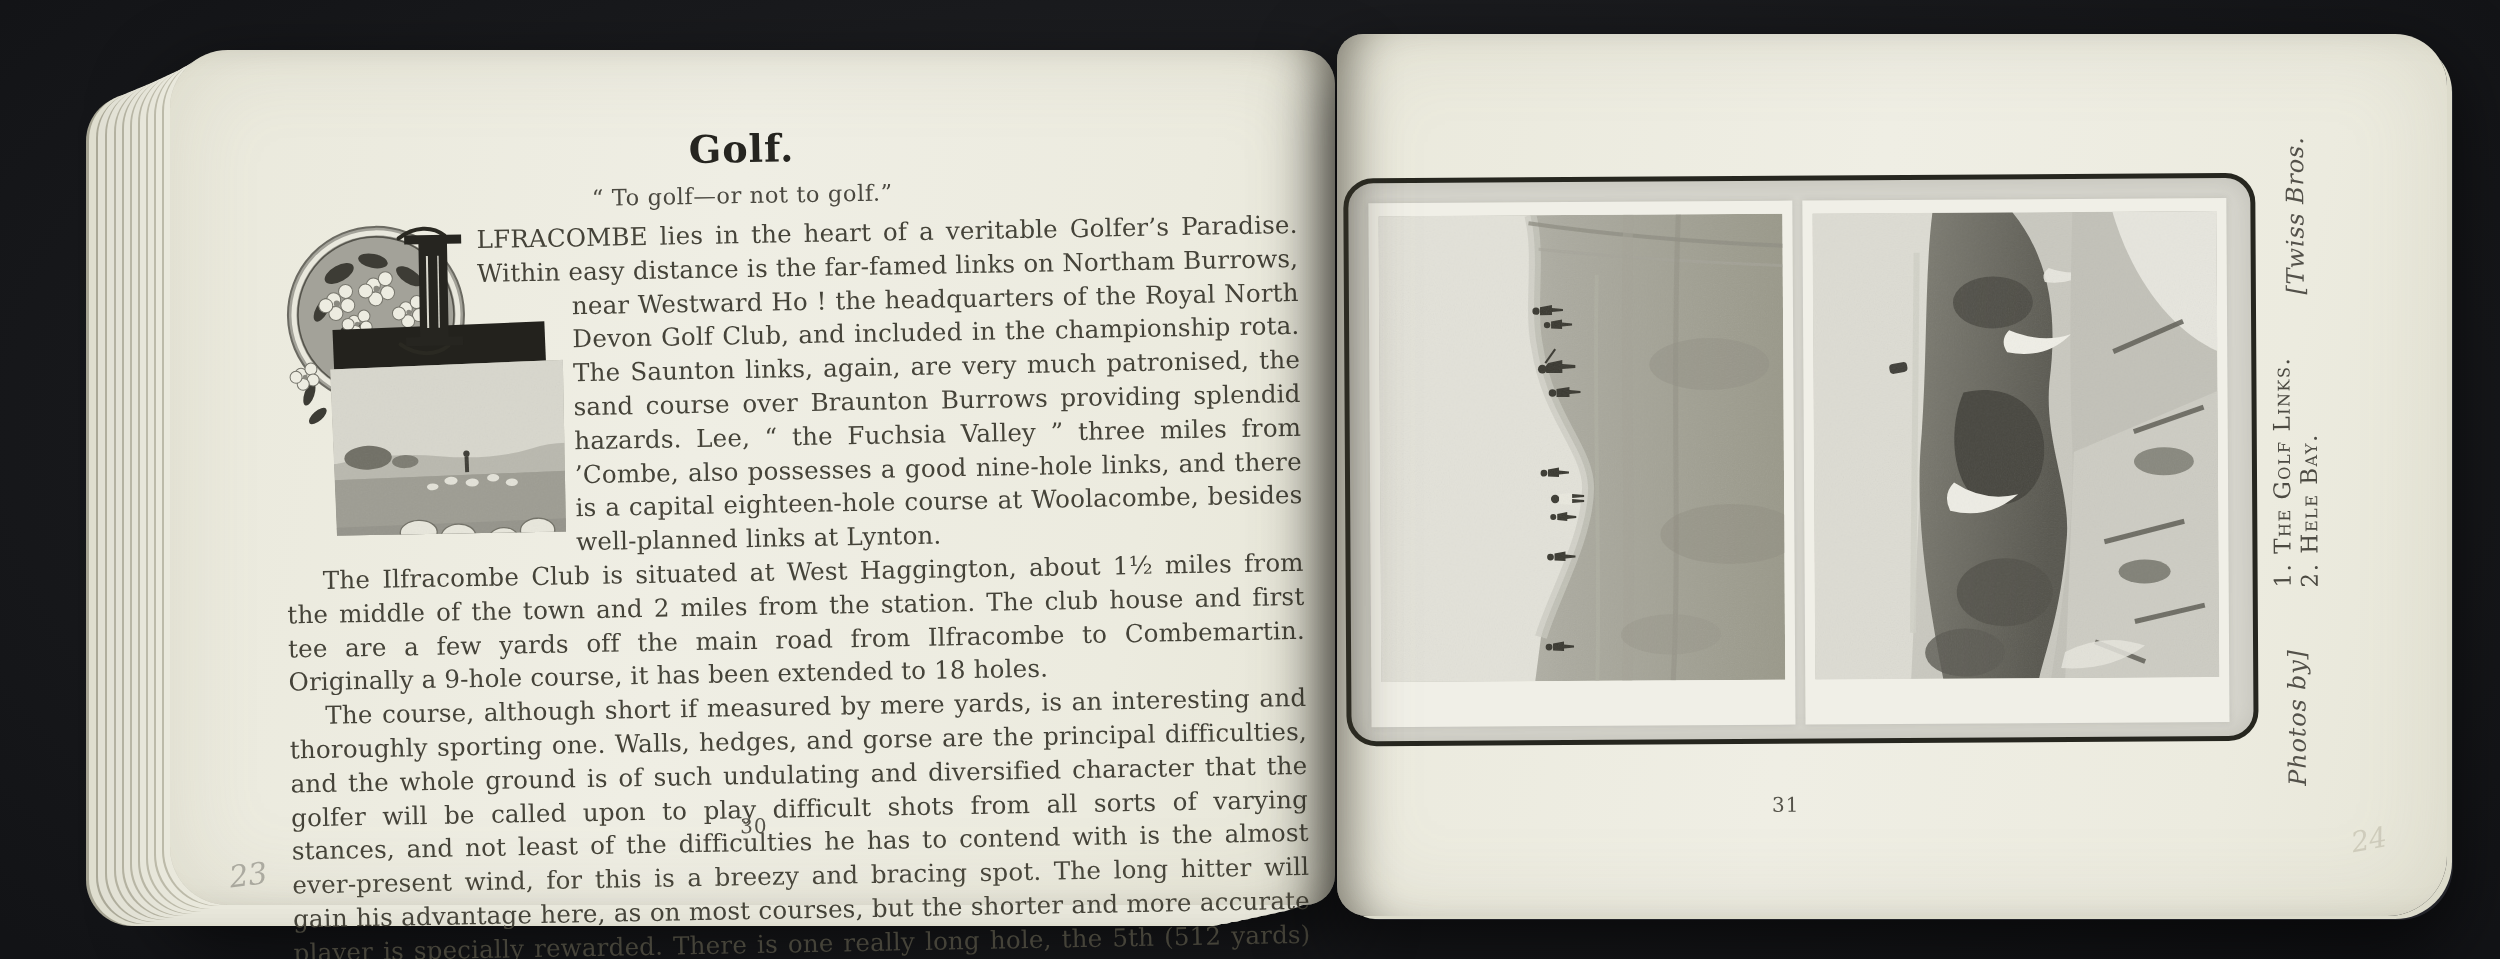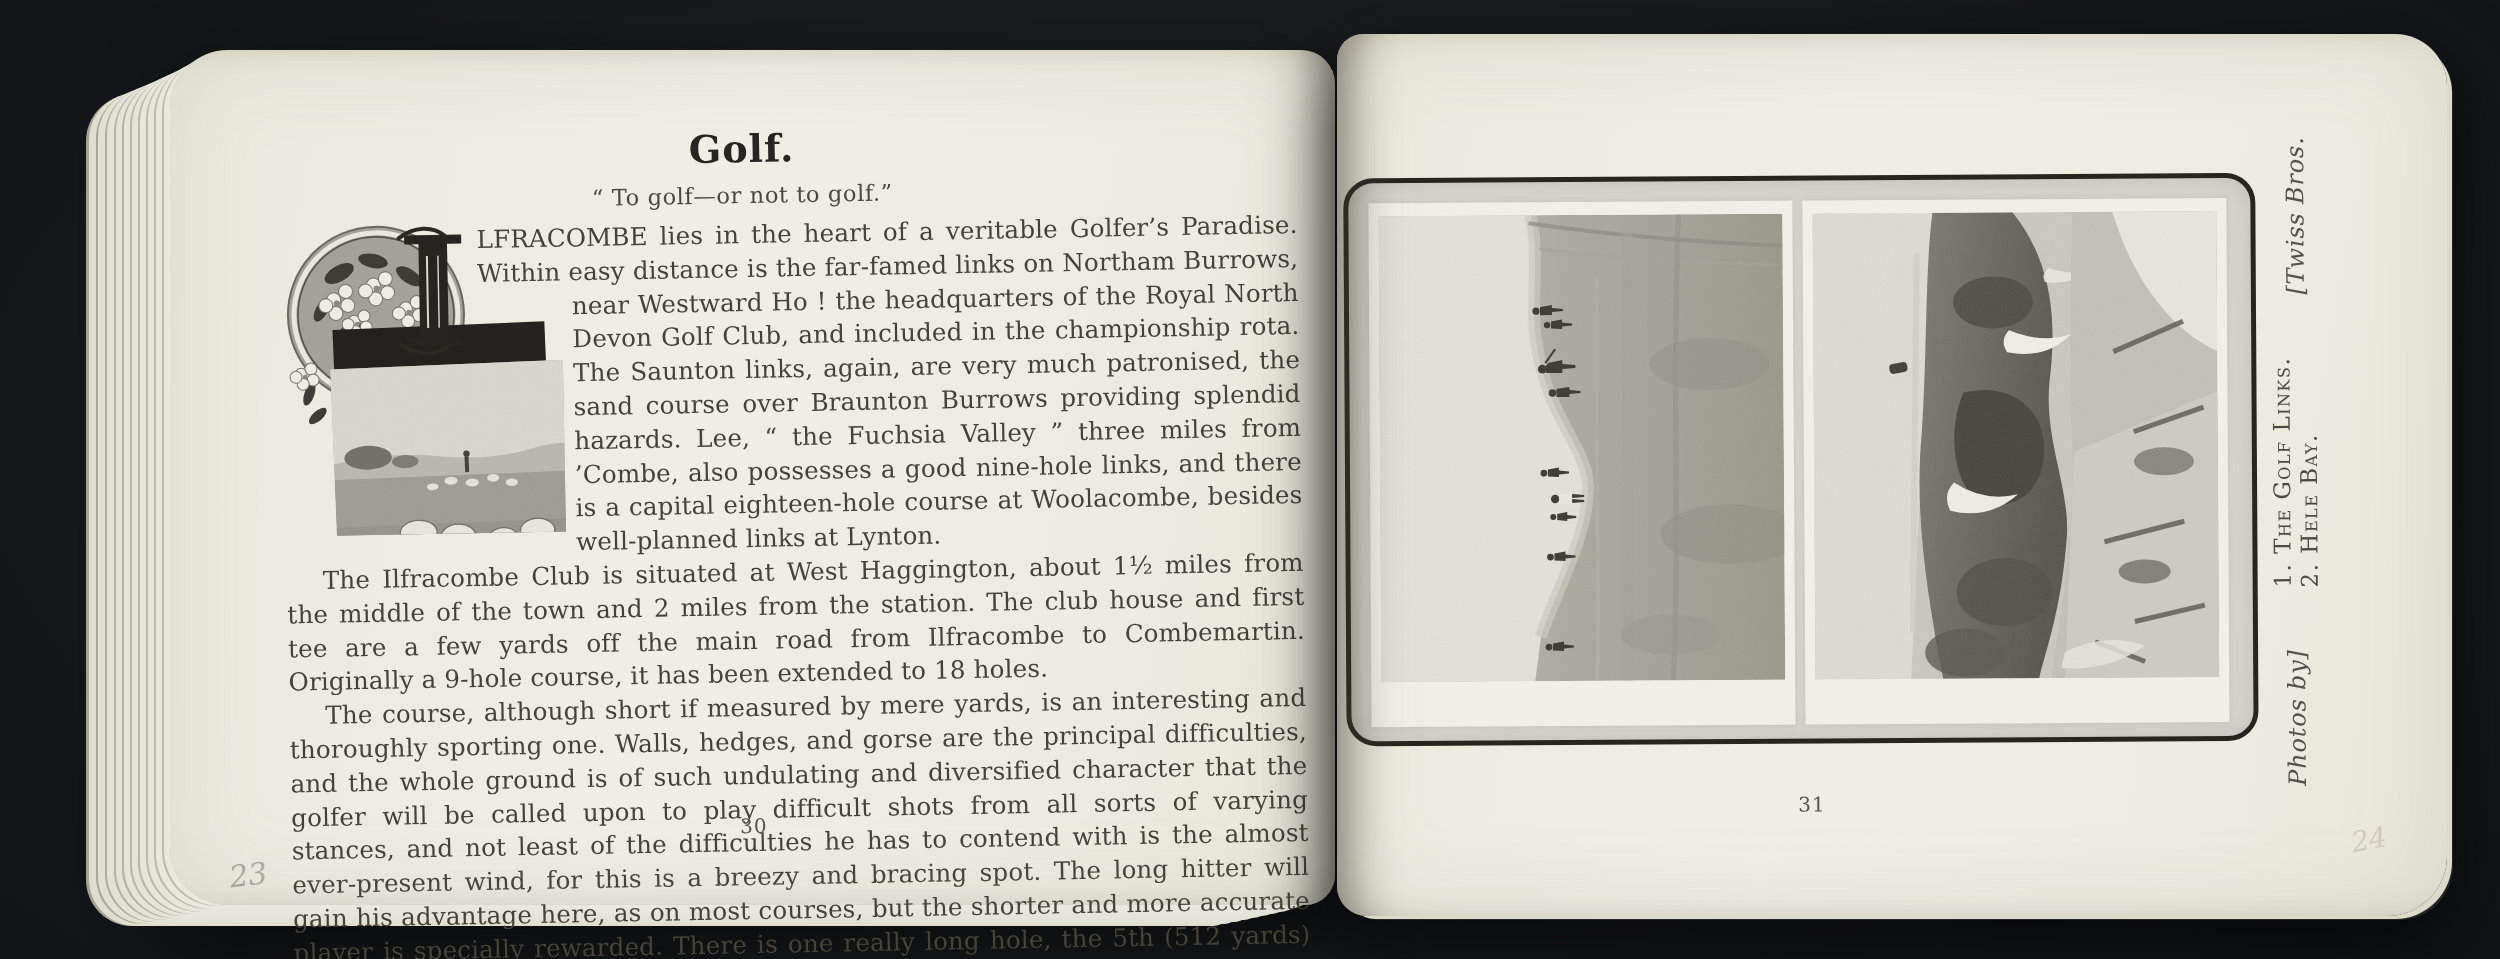--- a/index.html
+++ b/index.html
@@ -65,21 +65,21 @@
   .par{ text-align:justify; }
   .par.indent{ text-indent:36px; }
   .initial-art{
     float:left; width:280px; height:310px; margin:0 10px 4px 0;
     shape-outside: polygon(0 0, 182px 0, 182px 100px, 280px 100px, 280px 310px, 0 310px);
     shape-margin:14px;
   }
   .initial-art svg{ display:block; width:280px; height:310px; }
   .pagenum{ position:absolute; font-size:20px; color:#55534a; letter-spacing:1px; }
   .pagenum-left{ top:764px; left:115px; width:1015px; text-align:center; transform:translateX(-45px); }
-  .pagenum-right{ top:758px; left:433px; width:80px; text-align:center; }
+  .pagenum-right{ top:758px; left:433px; width:80px; text-align:left; }
   .pencil{ position:absolute; font-style:italic; font-size:30px; }
   .pencil-left{ top:798px; left:52px; color:rgba(140,138,130,.65); transform:rotate(-6deg); }
   .pencil-right{ top:792px; left:1012px; color:rgba(170,164,146,.4); transform:rotate(-10deg); font-size:28px; }
 
   
   .plate{
     position:absolute; left:8px; top:141px; width:912px; height:568px;
     border:5px solid #26261f; border-radius:30px; background:#d7d6ce;
     padding:20px 0 0 20px; display:flex; gap:10px;
     box-shadow: inset 0 0 26px rgba(90,88,76,.18);

